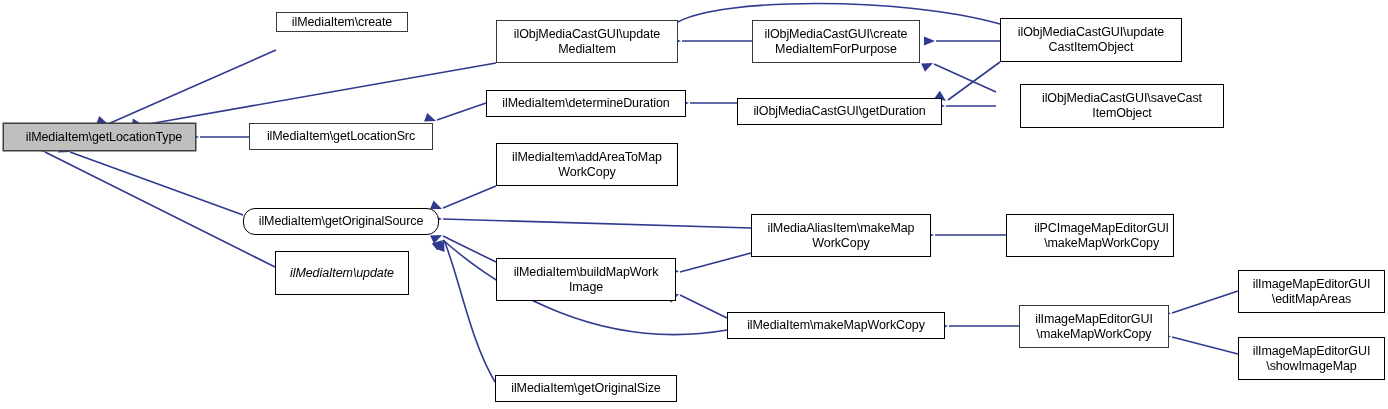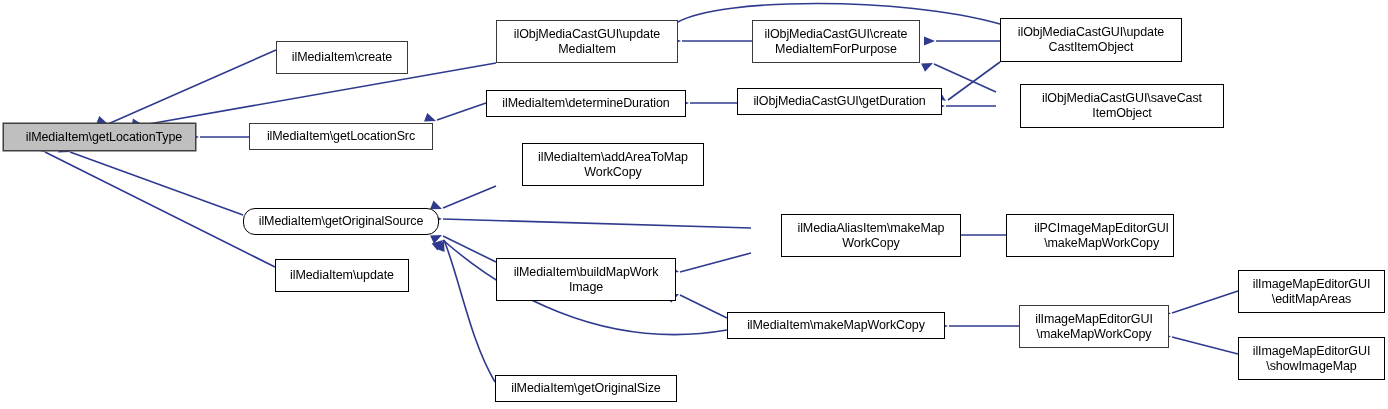--- a/index.html
+++ b/index.html
@@ -150,41 +150,41 @@
       <g>
         <path d="M 1238,291 L 1172,313" fill="none" stroke="#2f3a8f" stroke-width="1.6"></path>
         <polygon points="0,0 -11,-4.6 -11,4.6" fill="#2f3a8f" transform="translate(1171,314) rotate(378)"></polygon>
       </g>
       <g>
         <path d="M 1238,354 L 1172,337" fill="none" stroke="#2f3a8f" stroke-width="1.6"></path>
         <polygon points="0,0 -11,-4.6 -11,4.6" fill="#2f3a8f" transform="translate(1171,336) rotate(345)"></polygon>
       </g>
     </svg>
 <div class="node root" style="left: 3px; top: 123px; width: 193px; height: 28px;"><span class="node-label">ilMediaItem\getLocationType</span></div>
-    <div class="node thick" style="left: 276px; top: 41px; width: 132px; height: 33px;"><span class="node-label">ilMediaItem\create</span></div>
+    <div class="node thick" style="left: 276px; top: 12px; width: 132px; height: 20px;"><span class="node-label">ilMediaItem\create</span></div>
     <div class="node thick" style="left: 249px; top: 123px; width: 184px; height: 27px;"><span class="node-label">ilMediaItem\getLocationSrc</span></div>
     <div class="node thick" style="left: 496px; top: 20px; width: 182px; height: 43px;"><span class="node-label">ilObjMediaCastGUI\update
 MediaItem</span></div>
     <div class="node" style="left: 486px; top: 90px; width: 200px; height: 27px;"><span class="node-label">ilMediaItem\determineDuration</span></div>
-    <div class="node" style="left: 522px; top: 143px; width: 182px; height: 43px;"><span class="node-label">ilMediaItem\addAreaToMap
+    <div class="node" style="left: 496px; top: 143px; width: 182px; height: 43px;"><span class="node-label">ilMediaItem\addAreaToMap
 WorkCopy</span></div>
     <div class="node thick" style="left: 752px; top: 20px; width: 168px; height: 43px;"><span class="node-label">ilObjMediaCastGUI\create
 MediaItemForPurpose</span></div>
-    <div class="node" style="left: 737px; top: 88px; width: 205px; height: 27px;"><span class="node-label">ilObjMediaCastGUI\getDuration</span></div>
+    <div class="node" style="left: 737px; top: 98px; width: 205px; height: 27px;"><span class="node-label">ilObjMediaCastGUI\getDuration</span></div>
     <div class="node" style="left: 1000px; top: 18px; width: 182px; height: 44px;"><span class="node-label">ilObjMediaCastGUI\update
 CastItemObject</span></div>
     <div class="node" style="left: 1020px; top: 84px; width: 204px; height: 44px;"><span class="node-label">ilObjMediaCastGUI\saveCast
 ItemObject</span></div>
     <div class="node" style="left: 243px; top: 208px; width: 196px; height: 27px; border-radius: 12px;"><span class="node-label">ilMediaItem\getOriginalSource</span></div>
-    <div class="node" style="left: 275px; top: 259px; width: 134px; height: 33px;"><span class="node-label">ilMediaItem\update</span></div>
+    <div class="node" style="left: 275px; top: 251px; width: 134px; height: 44px; font-style: italic;"><span class="node-label">ilMediaItem\update</span></div>
     <div class="node" style="left: 496px; top: 258px; width: 180px; height: 43px;"><span class="node-label">ilMediaItem\buildMapWork
 Image</span></div>
     <div class="node" style="left: 727px; top: 312px; width: 218px; height: 27px;"><span class="node-label">ilMediaItem\makeMapWorkCopy</span></div>
     <div class="node" style="left: 495px; top: 375px; width: 182px; height: 27px;"><span class="node-label">ilMediaItem\getOriginalSize</span></div>
-    <div class="node" style="left: 751px; top: 214px; width: 180px; height: 43px; margin-left: 30px;"><span class="node-label">ilMediaAliasItem\makeMap
+    <div class="node" style="left: 751px; top: 214px; width: 180px; height: 43px;"><span class="node-label">ilMediaAliasItem\makeMap
 WorkCopy</span></div>
     <div class="node" style="left: 1006px; top: 214px; width: 168px; height: 43px; justify-content: flex-end;"><span class="node-label">ilPCImageMapEditorGUI
 \makeMapWorkCopy</span></div>
     <div class="node thick" style="left: 1019px; top: 305px; width: 150px; height: 43px;"><span class="node-label">ilImageMapEditorGUI
 \makeMapWorkCopy</span></div>
     <div class="node" style="left: 1238px; top: 270px; width: 147px; height: 43px;"><span class="node-label">ilImageMapEditorGUI
 \editMapAreas</span></div>
     <div class="node" style="left: 1238px; top: 337px; width: 147px; height: 43px;"><span class="node-label">ilImageMapEditorGUI
 \showImageMap</span></div>
   </div>

